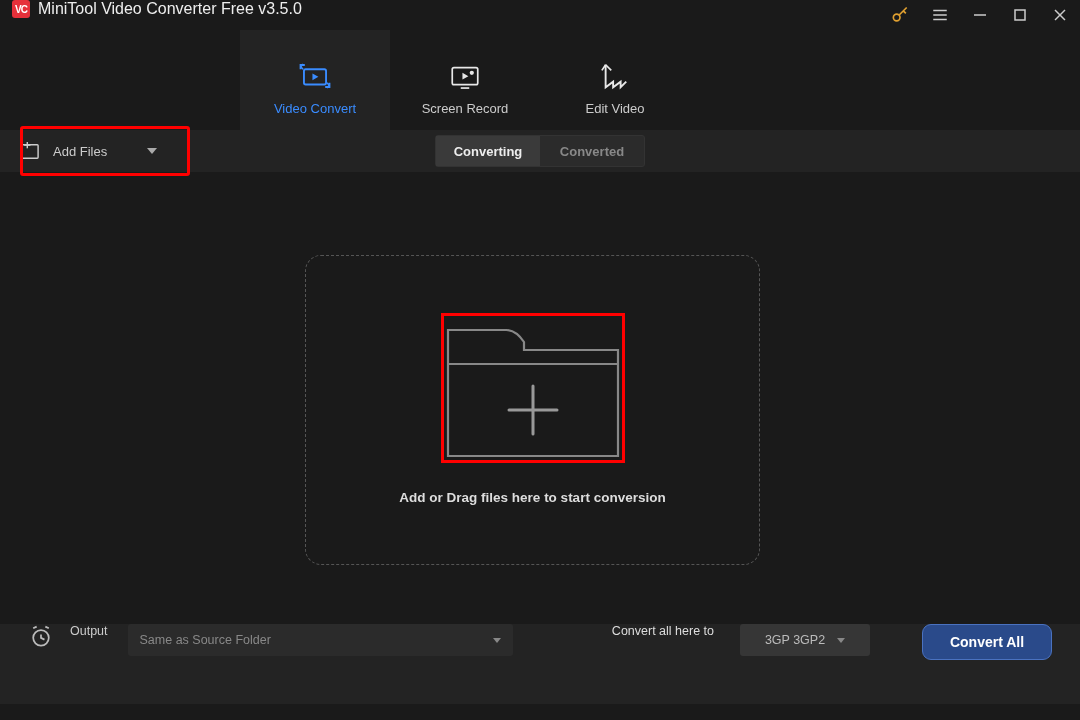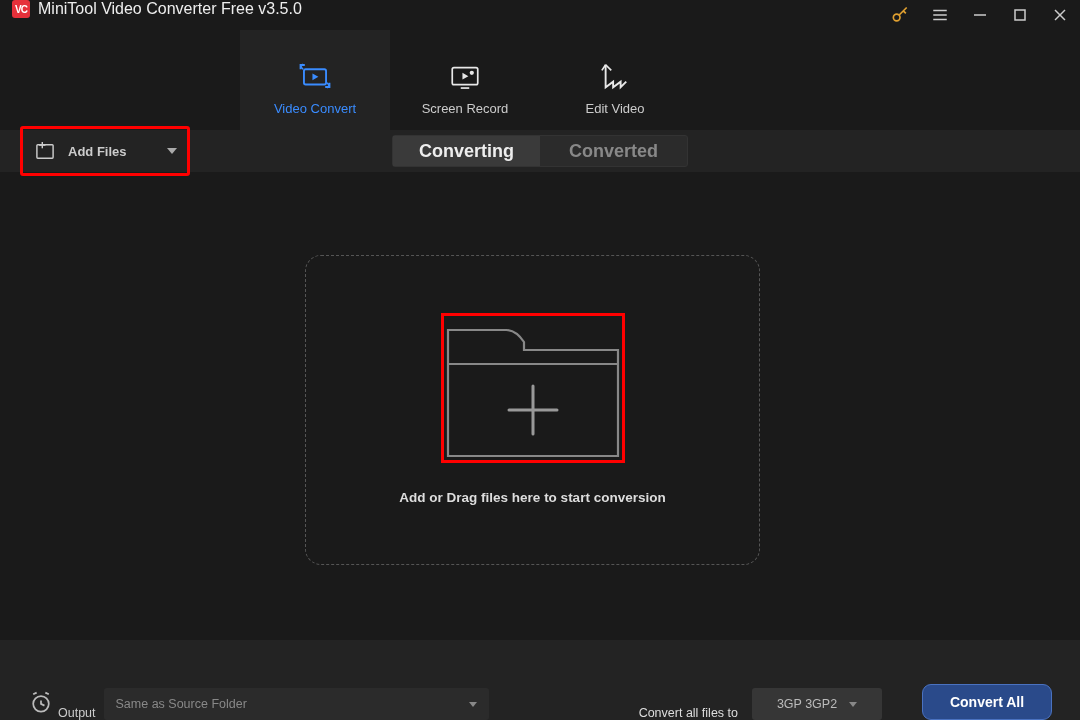--- a/index.html
+++ b/index.html
@@ -17,37 +17,37 @@
 
 
 .main-tabs{ height:100px; background:#1a1a1a; display:flex; align-items:stretch; padding-left:240px; }
 .main-tab{ width:150px; display:flex; flex-direction:column; align-items:center; justify-content:flex-end; padding-bottom:14px; gap:10px; color:#ccc; font-size:13px; }
 .main-tab.active{ background:#232323; color:#3a8cff; }
 .main-tab.active svg{stroke:#3a8cff; fill:none;}
 .main-tab svg{stroke:#e8e8e8; fill:none;}
 
 
 .toolbar{ height:42px; background:#232323; display:flex; align-items:center; position:relative; }
-.add-files-box{ position:absolute; left:20px; top:0px; height:42px; width:170px; display:flex; align-items:center; padding-left:15px; gap:13px; color:#ccc; font-size:13px; font-weight:700;}
+.add-files-box{ position:absolute; left:20px; top:0px; height:42px; width:170px; display:flex; align-items:center; gap:13px; color:#ccc; font-size:13px; font-weight:400;}
 .add-files-box svg{stroke:#ccc;}
 .highlight-red{ position:absolute; left:20px; top:-4px; width:170px; height:50px; border:3px solid #ff0000; border-radius:3px; pointer-events:none; }
 
 .sub-tabs{ margin:0 auto; display:flex; background:#2b2b2b; border:1px solid #333; border-radius:3px; height:32px; }
-.sub-tab{ width:147px; display:flex; align-items:center; justify-content:center; font-size:18px; font-weight:600; color:#888;}
+.sub-tab{ width:104px; display:flex; align-items:center; justify-content:center; font-size:13px; font-weight:600; color:#888;}
 .sub-tab.active{ background:#3a3a3a; color:#eee; }
 
 
 .dropzone-outer{ position:absolute; left:305px; top:255px; width:455px; height:310px; border:1.5px dashed #555; border-radius:16px; display:flex; flex-direction:column; align-items:center; justify-content:center; gap:30px; }
 .folder-box{ position:relative; width:178px; height:144px; }
 .folder-svg{ position:absolute; top:0; left:0; }
 .highlight-red-folder{ position:absolute; left:-3px; top:-3px; width:184px; height:150px; border:3px solid #ff0000; pointer-events:none; }
 .drop-text{ color:#ddd; font-size:13.5px; font-weight:700; }
 
 
-.bottombar{ position:absolute; left:0; bottom:0; width:100%; height:80px; background:#232323; display:flex; align-items:flex-end; padding:0 28px; gap:4px; }
+.bottombar{ position:absolute; left:0; bottom:16px; width:100%; height:80px; background:#232323; display:flex; align-items:flex-start; padding:0 28px; gap:16px; }
 .clock-icon svg{stroke:#bbb;}
 .output-label{ color:#ccc; font-size:12.5px; font-weight:500; margin-right:4px; }
 .output-select{ width:385px; height:32px; background:#2b2b2b; border-radius:3px; display:flex; align-items:center; padding:0 12px; color:#888; font-size:12.5px; justify-content:space-between; }
 .bottom-spacer{flex:1;}
 .convert-label{ color:#ddd; font-size:12.5px; font-weight:500;}
 .format-select{ width:130px; height:32px; background:#363636; border-radius:3px; display:flex; align-items:center; justify-content:center; gap:12px; color:#bbb; font-size:12.5px; font-weight:500; margin-left:10px; margin-right:36px;}
 .convert-all-btn{ width:130px; height:36px; background:#2a4a8a; border:1px solid #4a72c0; border-radius:9px; display:flex; align-items:center; justify-content:center; color:#ffffff; font-size:14px; font-weight:600; }
 
 .tri-down{ width:0; height:0; border-left:5px solid transparent; border-right:5px solid transparent; border-top:6px solid #aaa; }
 .tri-down.small{ border-left-width:4px; border-right-width:4px; border-top-width:5px; border-top-color:#888;}
@@ -165,21 +165,21 @@
       <path d="M15 12 L15 16 L19 18"></path>
       <path d="M6 5 L10 3 M24 5 L20 3"></path>
     </svg>
   </div>
   <span class="output-label">Output</span>
   <div class="output-select">
     <span>Same as Source Folder</span>
     <span class="tri-down small"></span>
   </div>
   <div class="bottom-spacer"></div>
-  <span class="convert-label">Convert all files to</span>
+  <span class="convert-label">Convert all here to</span>
   <div class="format-select">
     <span>3GP 3GP2</span>
     <span class="tri-down small"></span>
   </div>
   <div class="convert-all-btn">
     <span>Convert All</span>
   </div>
 </div>
 
 </body></html>

